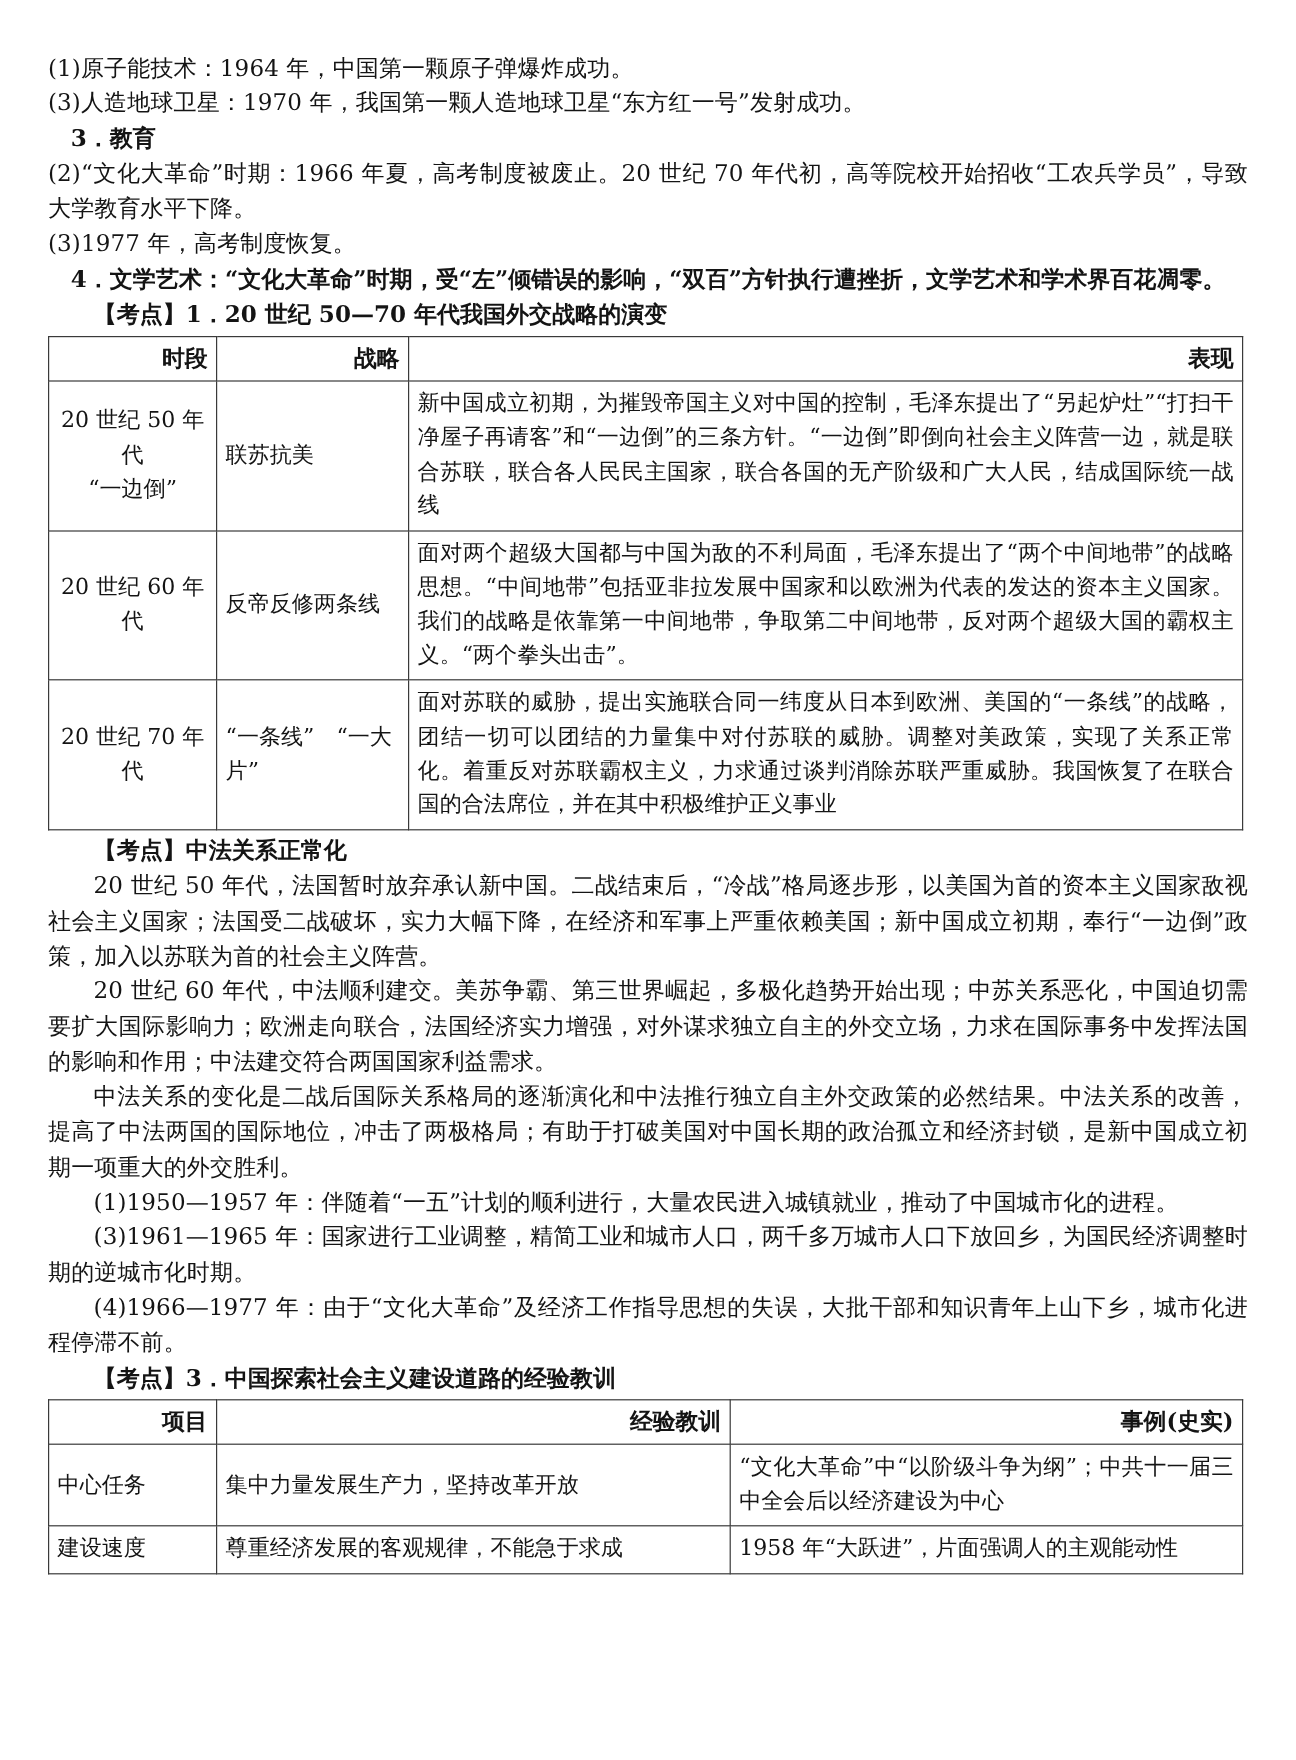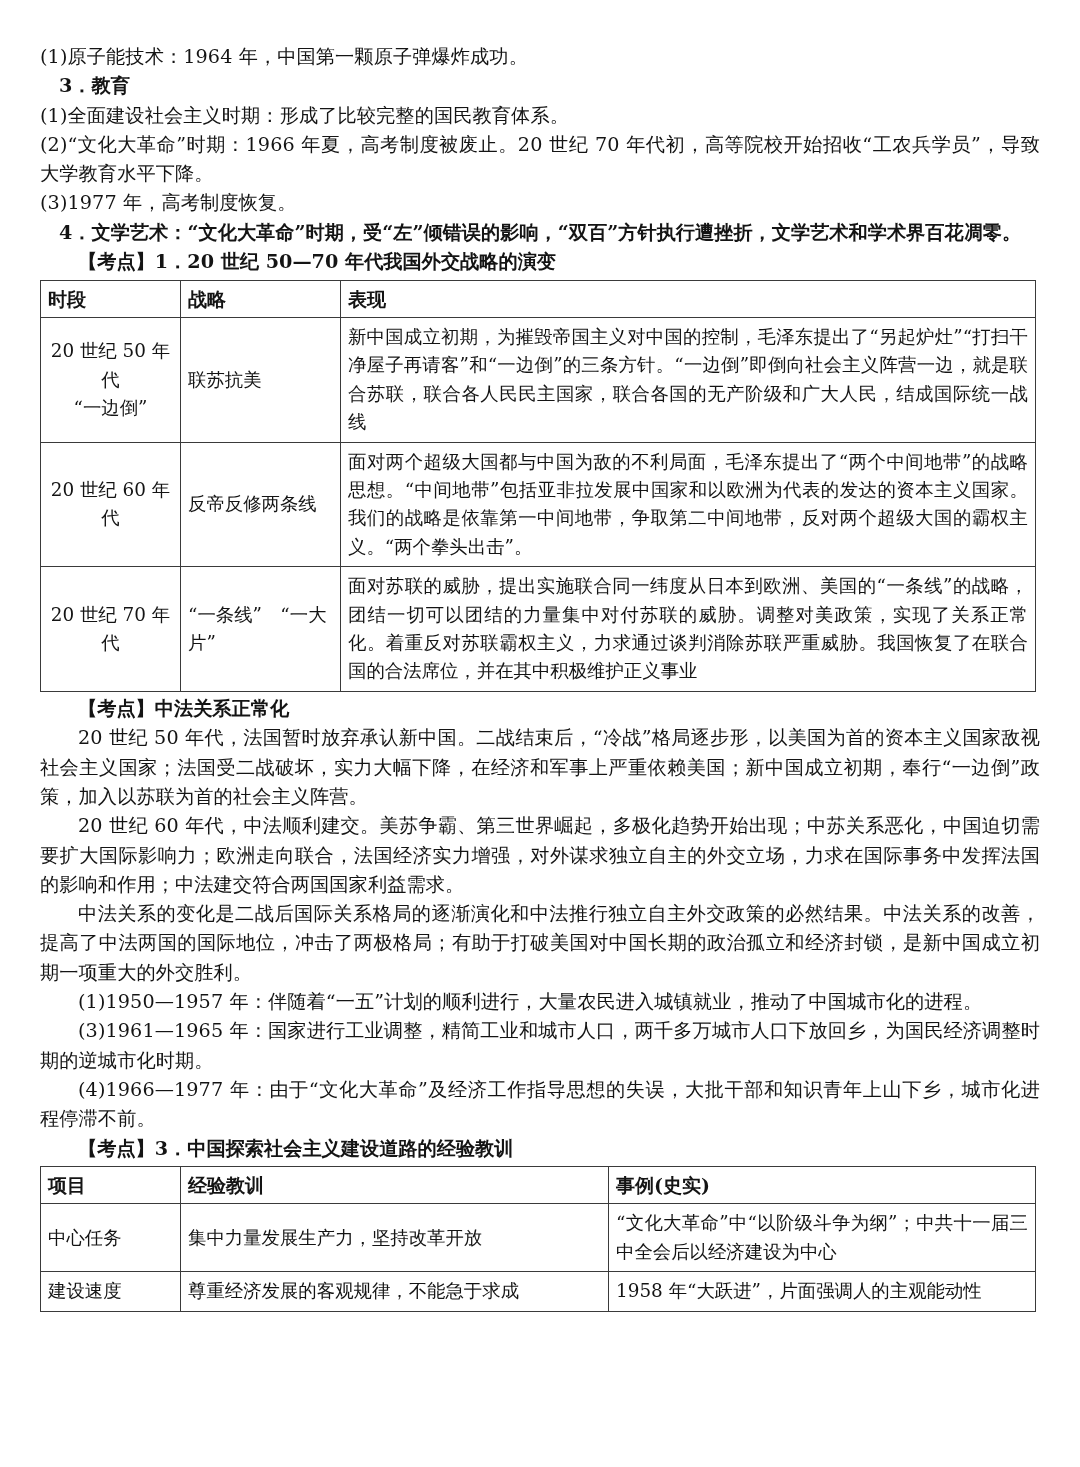--- a/index.html
+++ b/index.html
@@ -56,21 +56,21 @@
   }
   table.doc td, table.doc th {
     border: 1.1px solid #3a3a3a;
     padding: 5px 7px;
     font-size: 18.4px;
     line-height: 28.4px;
     vertical-align: middle;
     font-weight: normal;
   }
   table.doc th {
-    text-align: left;
+    text-align: right;
     font-weight: bold;
     padding: 4px 7px;
     font-size: 19px;
   }
   td.ctr {
     text-align: center;
     font-weight: bold;
   }
   td.ctr-n {
     text-align: left;
@@ -86,25 +86,25 @@
   .t2 col.c1 { width: 140px; }
   .t2 col.c2 { width: 428px; }
 </style>
 </head>
 <body>
 
 <div class="page">
 
   <div>
     <p class="p ind1">(1)原子能技术：1964 年，中国第一颗原子弹爆炸成功。</p>
+    <p class="p ind1">(3)人造地球卫星：1970 年，我国第一颗人造地球卫星“东方红一号”发射成功。</p>
   </div>
 
   <p class="sec-num">3．教育</p>
   <div>
-    <p class="p ind1">(1)全面建设社会主义时期：形成了比较完整的国民教育体系。</p>
     <p class="p ind1">(2)“文化大革命”时期：1966 年夏，高考制度被废止。20 世纪 70 年代初，高等院校开始招收“工农兵学员”，导致大学教育水平下降。</p>
     <p class="p ind1">(3)1977 年，高考制度恢复。</p>
   </div>
 
   <p class="sec-num">4．文学艺术：“文化大革命”时期，受“左”倾错误的影响，“双百”方针执行遭挫折，文学艺术和学术界百花凋零。</p>
 
   <p class="kd">【考点】1．20 世纪 50—70 年代我国外交战略的演变</p>
 
   <table class="doc t1">
     <colgroup>

